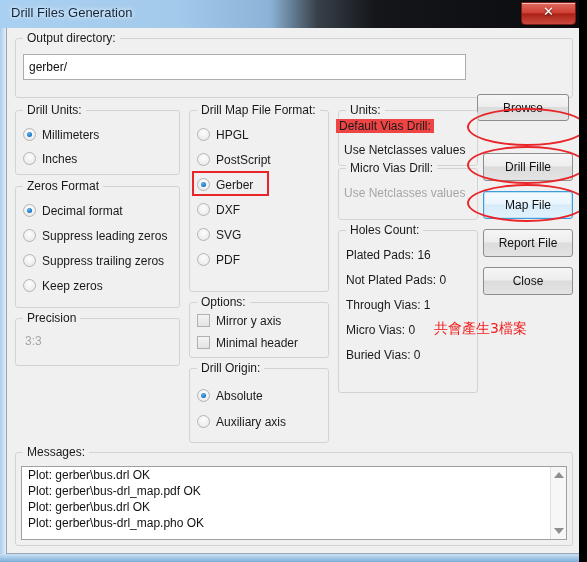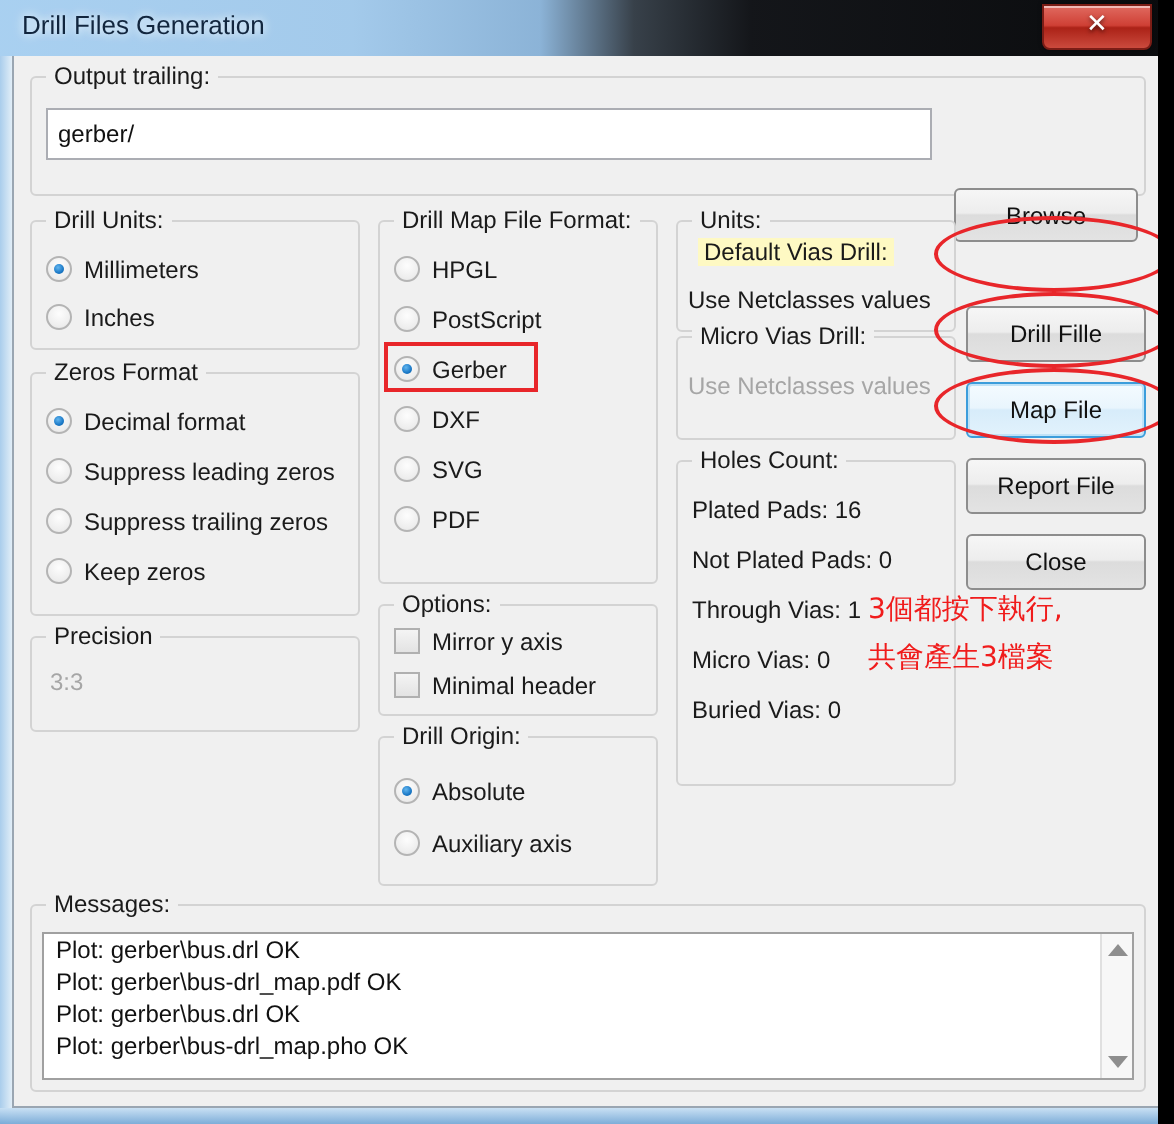--- a/index.html
+++ b/index.html
@@ -159,21 +159,21 @@
     </div>
   </div>
 
   <div class="glassborder-l"></div>
   <div class="glassborder-r"></div>
   <div class="glassborder-b"></div>
 
   <div class="client">
 
     <div class="group" style="left:8px;top:10px;width:558px;height:60px;">
-      <div class="group-title">Output trailing:</div>
+      <div class="group-title">Output directory:</div>
     </div>
     <input class="field" type="text" style="left: 16px; top: 26px; width: 443px; height: 26px;" value="gerber/">
     <div class="btn" style="left:470px;top:26px;width:92px;height:27px;">Browse</div>
 
     <div class="group" style="left:8px;top:82px;width:165px;height:65px;">
       <div class="group-title">Drill Units:</div>
     </div>
     <div class="radio on" style="left:16px;top:100px;"></div>
     <div class="lbl" style="left:35px;top:100px;">Millimeters</div>
     <div class="radio" style="left:16px;top:124px;"></div>
@@ -224,21 +224,21 @@
       <div class="group-title">Drill Origin:</div>
     </div>
     <div class="radio on" style="left:190px;top:361px;"></div>
     <div class="lbl" style="left:209px;top:361px;">Absolute</div>
     <div class="radio" style="left:190px;top:387px;"></div>
     <div class="lbl" style="left:209px;top:387px;">Auxiliary axis</div>
 
     <div class="group" style="left:331px;top:82px;width:140px;height:56px;">
       <div class="group-title">Units:</div>
     </div>
-    <div class="lbl" style="left:342px;top:91px;background:#fef9c3;padding:0 3px;">Default Vias Drill:</div>
+    <div class="lbl" style="left:329px;top:91px;background:#ef4444;padding:0 3px;">Default Vias Drill:</div>
     <div class="lbl" style="left:337px;top:115px;">Use Netclasses values</div>
 
     <div class="group" style="left:331px;top:140px;width:140px;height:52px;">
       <div class="group-title">Micro Vias Drill:</div>
     </div>
     <div class="lbl dim" style="left:337px;top:158px;">Use Netclasses values</div>
 
     <div class="group" style="left:331px;top:202px;width:140px;height:163px;">
       <div class="group-title">Holes Count:</div>
     </div>
@@ -250,21 +250,20 @@
 
     <div class="btn" style="left:476px;top:85px;width:90px;height:28px;">Drill Fille</div>
     <div class="btn focus" style="left:476px;top:123px;width:90px;height:28px;">Map File</div>
     <div class="btn" style="left:476px;top:161px;width:90px;height:28px;">Report File</div>
     <div class="btn" style="left:476px;top:199px;width:90px;height:28px;">Close</div>
 
     <div class="anno-rect" style="left:185px;top:143px;width:77px;height:25px;"></div>
     <div class="anno-ellipse" style="left:460px;top:80px;width:120px;height:38px;"></div>
     <div class="anno-ellipse" style="left:460px;top:118px;width:120px;height:38px;"></div>
     <div class="anno-ellipse" style="left:460px;top:156px;width:120px;height:38px;"></div>
-    <div class="anno-text" style="left:427px;top:268px;">3個都按下執行,</div>
     <div class="anno-text" style="left:427px;top:292px;">共會產生3檔案</div>
 
     <div class="group" style="left:8px;top:424px;width:558px;height:94px;">
       <div class="group-title">Messages:</div>
     </div>
     <div class="msgbox" style="left:14px;top:438px;width:546px;height:74px;">
       <div class="msgline">Plot: gerber\bus.drl OK</div>
       <div class="msgline">Plot: gerber\bus-drl_map.pdf OK</div>
       <div class="msgline">Plot: gerber\bus.drl OK</div>
       <div class="msgline">Plot: gerber\bus-drl_map.pho OK</div>

